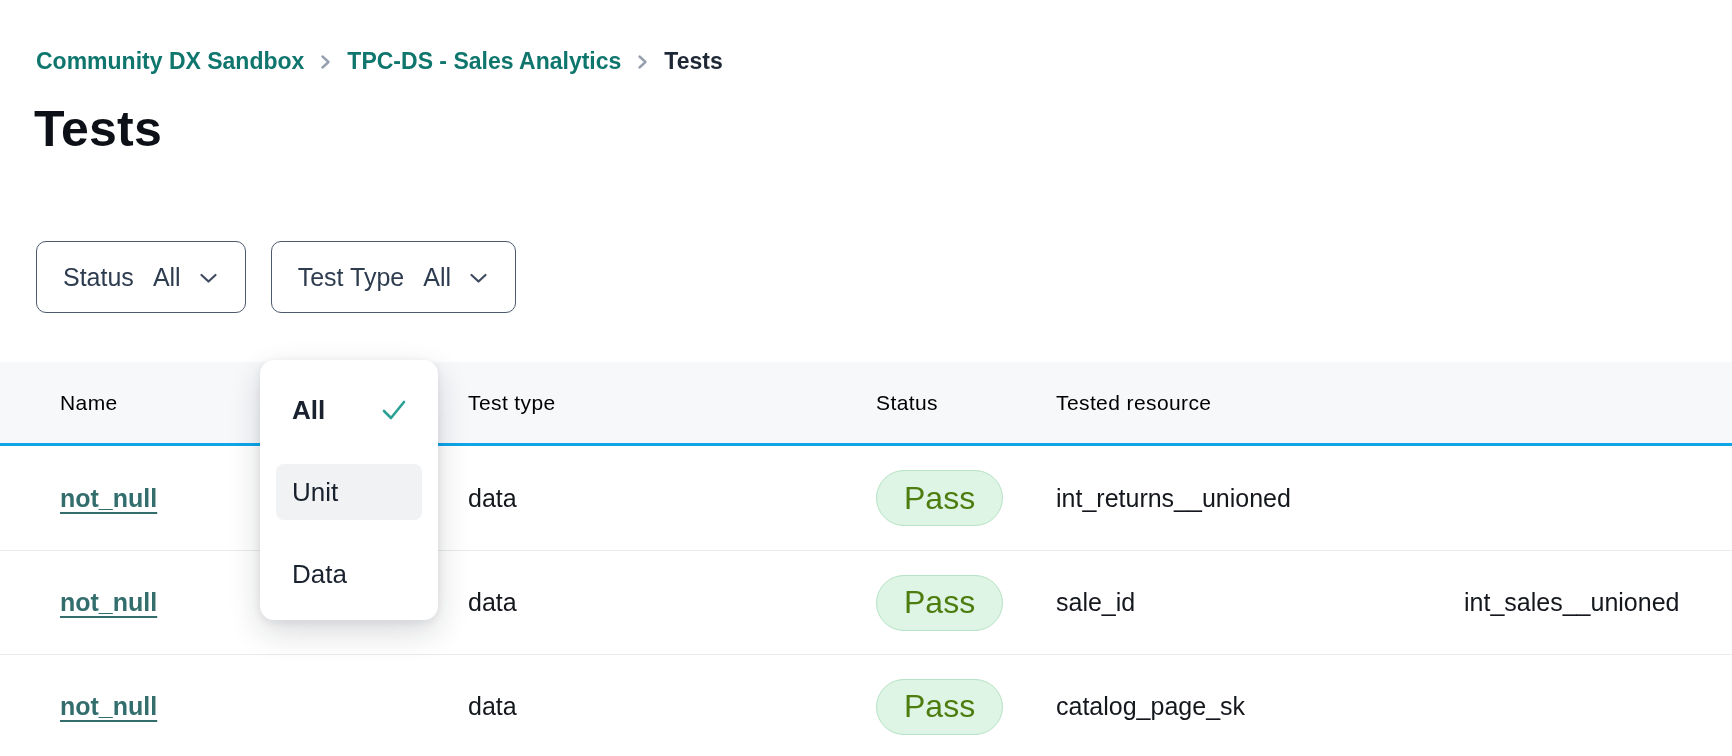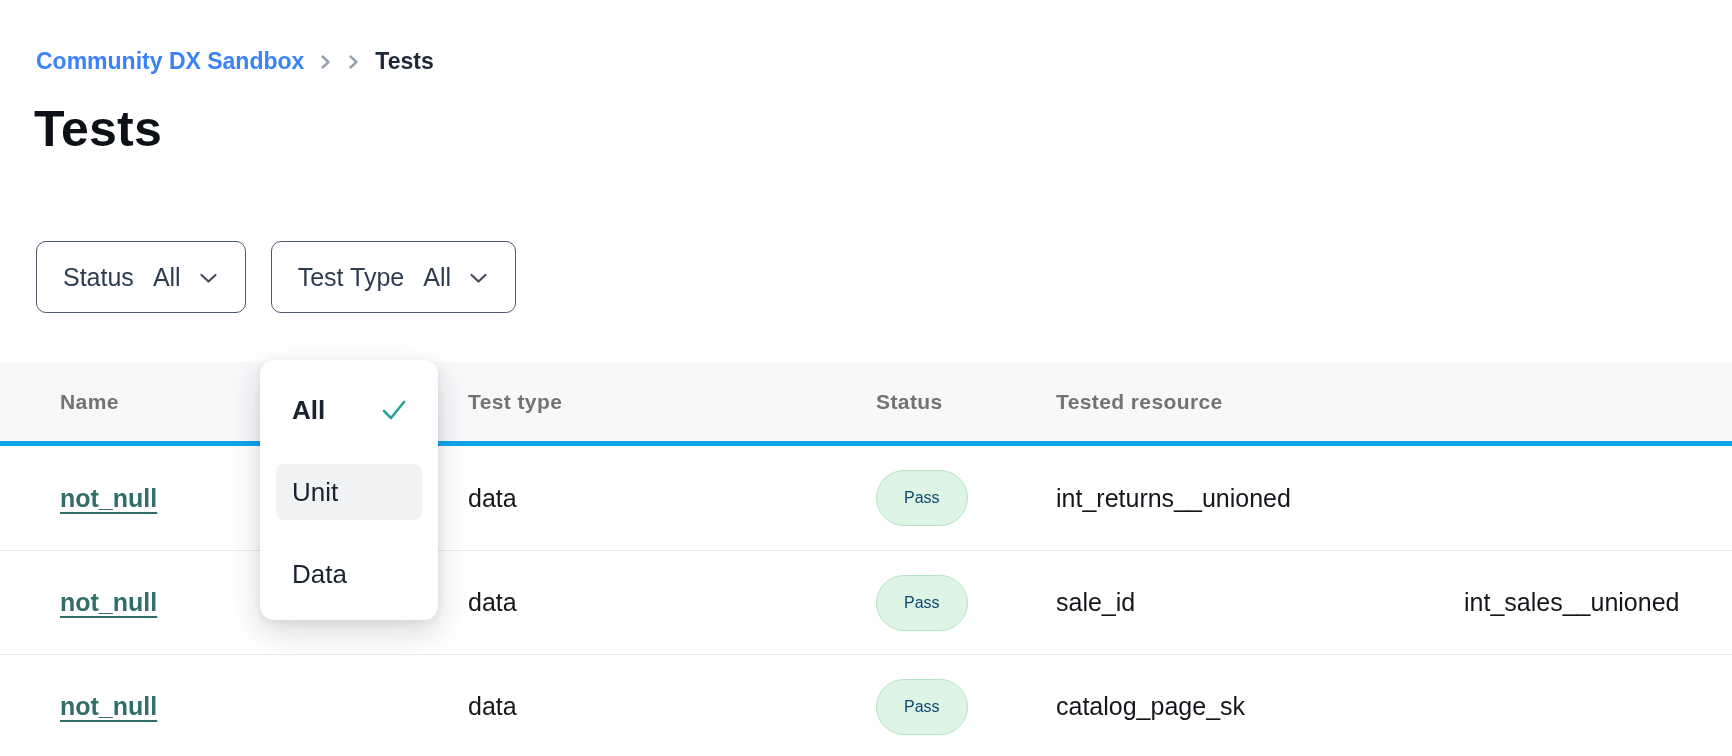--- a/index.html
+++ b/index.html
@@ -11,21 +11,21 @@
     font-family: "Liberation Sans", "DejaVu Sans", sans-serif;
     color: #14171c;
   }
 
   
   .breadcrumb {
     position: absolute; left: 36px; top: 48px;
     display: flex; align-items: center; gap: 15px;
     font-size: 23px; font-weight: 700;
   }
-  .breadcrumb a { color: #3b82f6; text-decoration: none; cursor: pointer; }
+  .breadcrumb a { color: #0f766e; text-decoration: none; cursor: pointer; }
   .breadcrumb .crumb-current { color: #1d2735; }
   .crumb-sep { display: flex; align-items: center; }
 
   
   .page-title {
     position: absolute; left: 34px; top: 100px;
     font-size: 50px; font-weight: 600; color: #0d1117;
     letter-spacing: 0.2px;
   }
 
@@ -50,38 +50,38 @@
   .thead, .trow {
     display: grid;
     grid-template-columns: 408px 408px 180px 408px 1fr;
     align-items: center;
     padding-left: 60px;
     width: 100%;
   }
   .thead {
     height: 84px;
     background: #f7f8fa;
-    border-bottom: 5px solid #0ea5e9;
-    font-size: 21px; font-weight: 700; color: #737373;
+    border-bottom: 3px solid #0ea5e9;
+    font-size: 21px; font-weight: 400; color: #000000;
     letter-spacing: 0.4px;
   }
   .trow { height: 104px; font-size: 25px; background: #ffffff; }
   .trow + .trow { border-top: 1px solid #e8eaee; }
   .test-link {
     color: #336e6d; font-weight: 700; cursor: pointer;
     text-decoration: underline;
     text-decoration-thickness: 2px;
     text-underline-offset: 5px;
     justify-self: start;
   }
   .badge-pass {
     display: inline-flex; align-items: center; justify-content: center;
     height: 56px; padding: 4px 27px;
     background: #def4e4; border: 1px solid #b6e3c5; border-radius: 999px;
-    color: #0c4a6e; font-size: 16px;
+    color: #4d7c0f; font-size: 32px;
     justify-self: start;
   }
 
   
   .dropdown {
     position: absolute; left: 260px; top: 360px;
     width: 178px; padding: 14px 0;
     background: #ffffff; border-radius: 14px;
     box-shadow: 0 12px 32px rgba(16,24,40,0.16), 0 2px 8px rgba(16,24,40,0.08);
     z-index: 10;
@@ -100,20 +100,21 @@
 </head>
 <body>
 
 <nav class="breadcrumb">
   <a>Community DX Sandbox</a>
   <span class="crumb-sep">
     <svg width="13" height="22" viewBox="0 0 13 22">
         <polyline points="3.5,5.5 9.5,11 3.5,16.5" fill="none" stroke="#97a0ae" stroke-width="2.4" stroke-linecap="round" stroke-linejoin="round"></polyline>
       </svg>
   </span>
+  <a>TPC-DS - Sales Analytics</a>
   <span class="crumb-sep">
     <svg width="13" height="22" viewBox="0 0 13 22">
         <polyline points="3.5,5.5 9.5,11 3.5,16.5" fill="none" stroke="#97a0ae" stroke-width="2.4" stroke-linecap="round" stroke-linejoin="round"></polyline>
       </svg>
   </span>
   <span class="crumb-current">Tests</span>
 </nav>
 
 <h1 class="page-title">Tests</h1>
 

